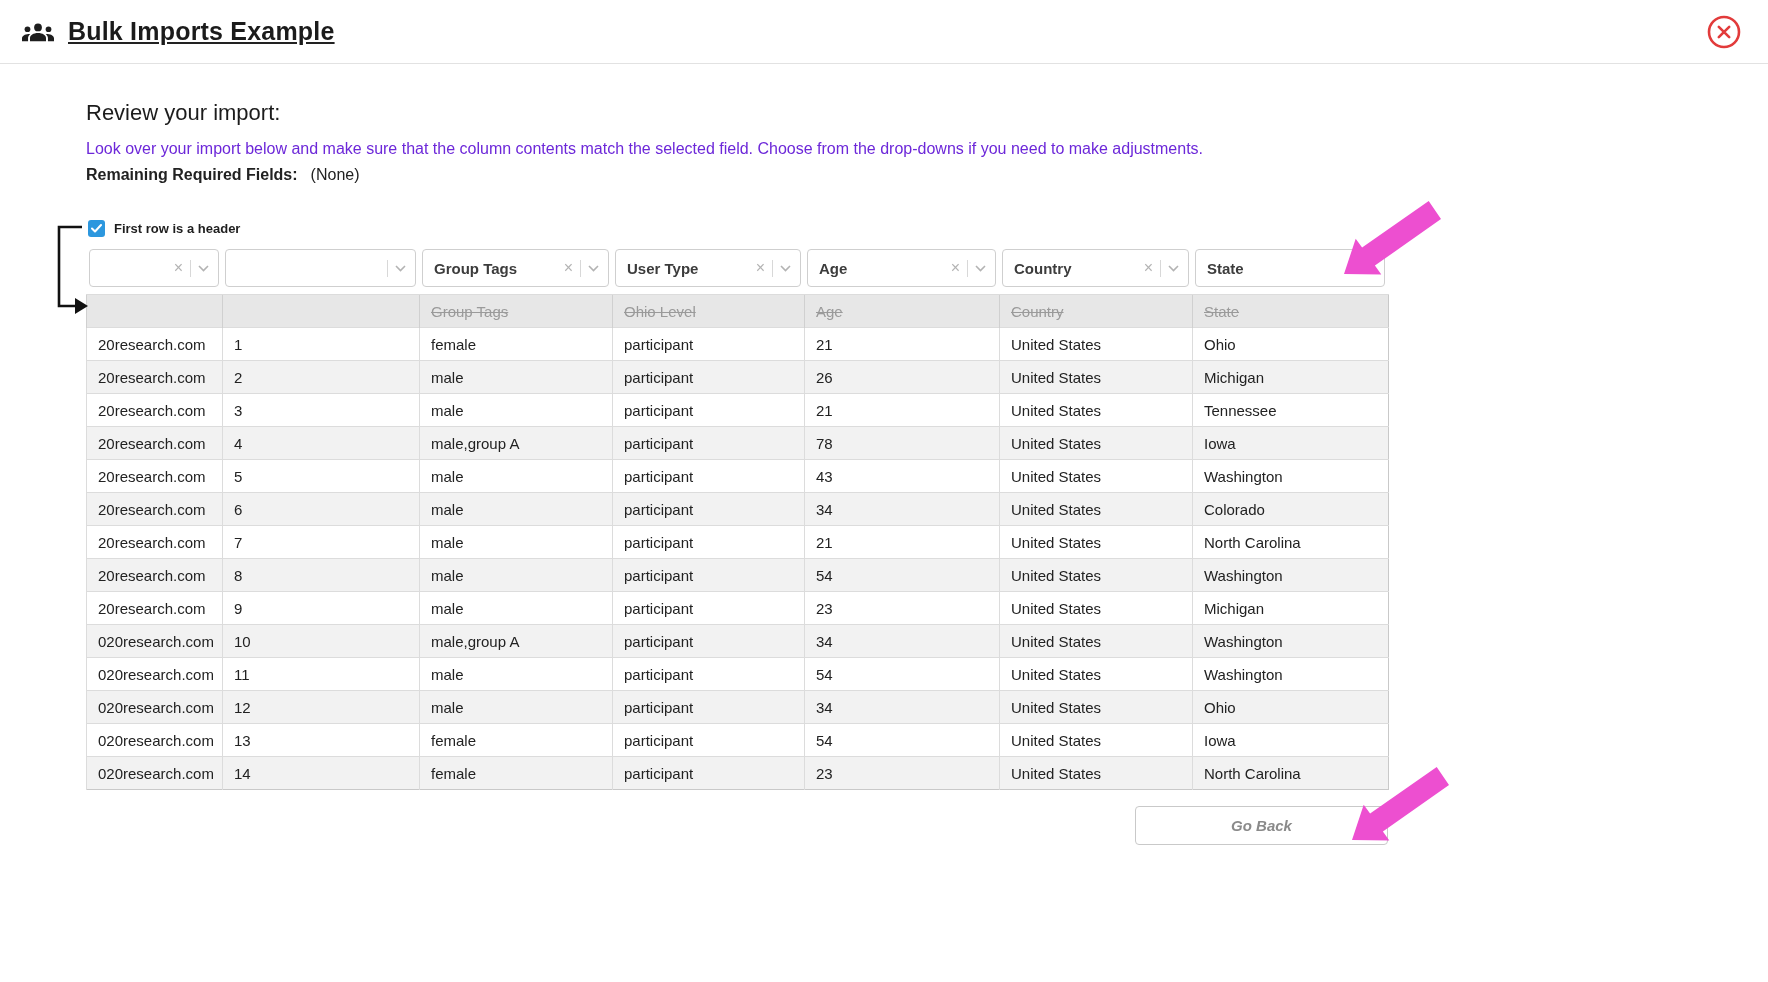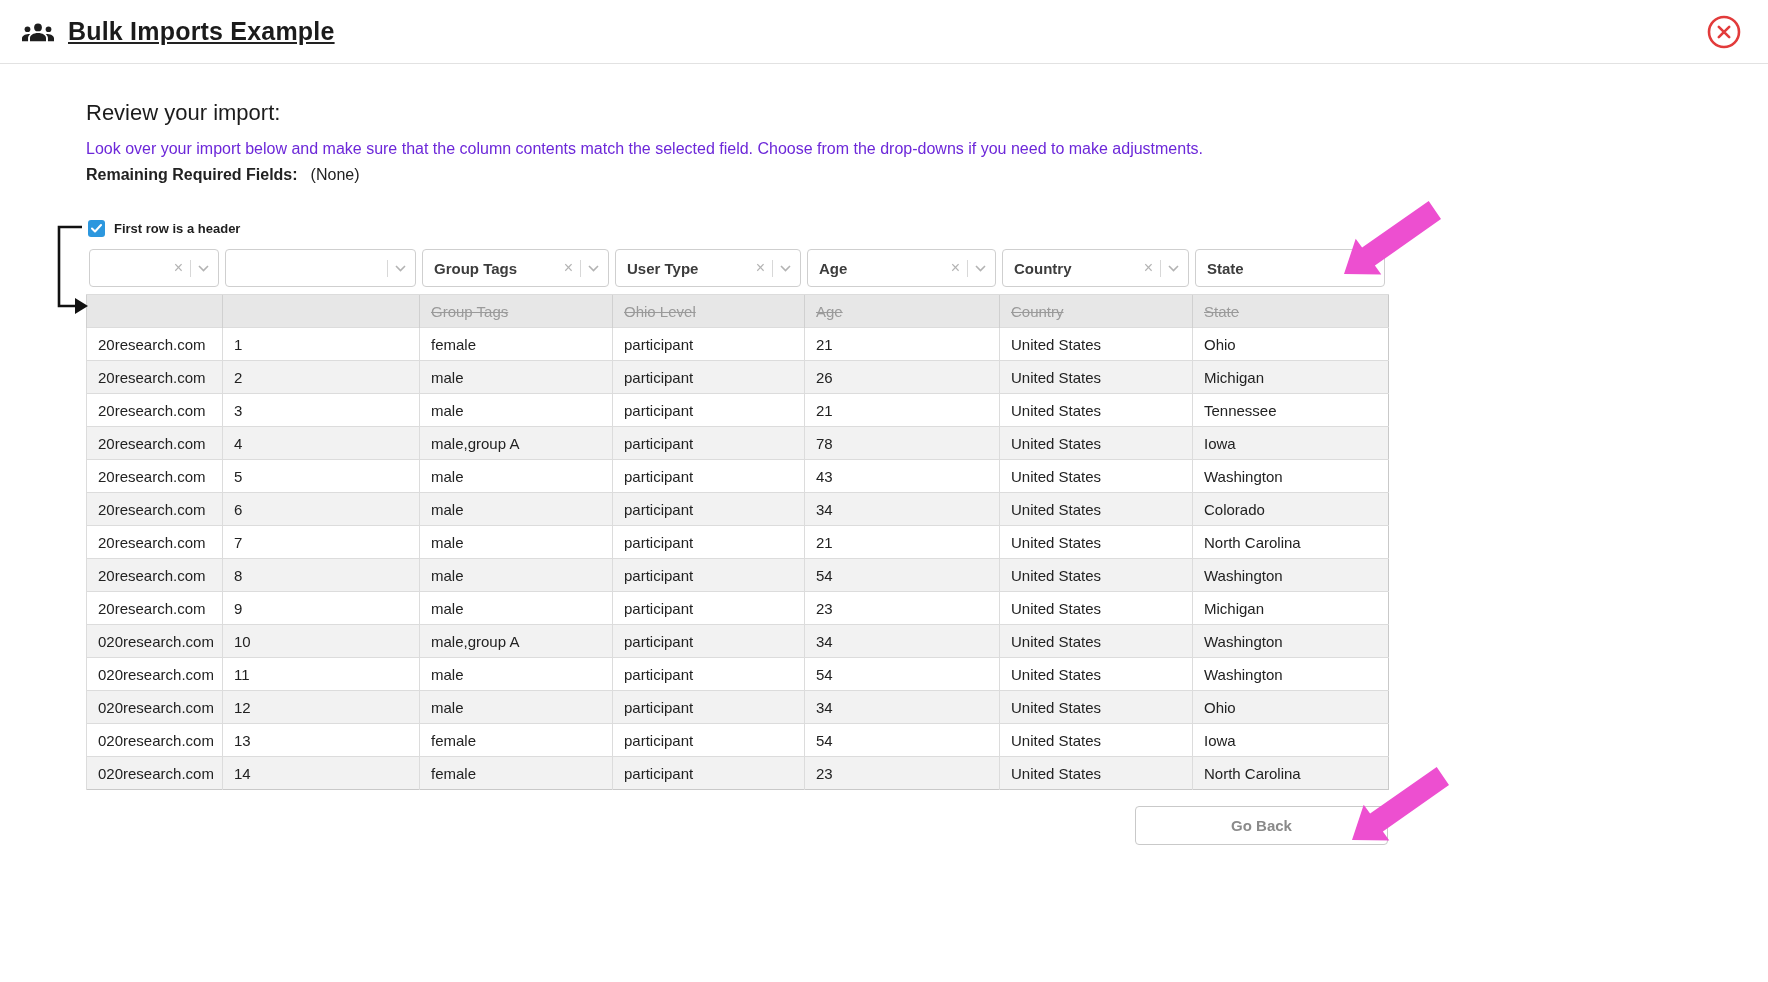--- a/index.html
+++ b/index.html
@@ -114,20 +114,21 @@
   .import-table tbody tr:nth-child(even) { background: #f2f2f2; }
   .import-table tbody td { color: #222; }
 
   
   .footer {
     width: 1302px;
     margin: 16px 0 0 86px;
     display: flex;
     justify-content: flex-end;
     gap: 17px;
+    font-style: italic;
   }
   .btn {
     width: 253px; height: 39px;
     border-radius: 4px;
     font-family: "Liberation Sans", sans-serif;
     font-size: 15px;
     font-weight: bold;
     display: flex; align-items: center; justify-content: center;
     cursor: pointer;
   }

